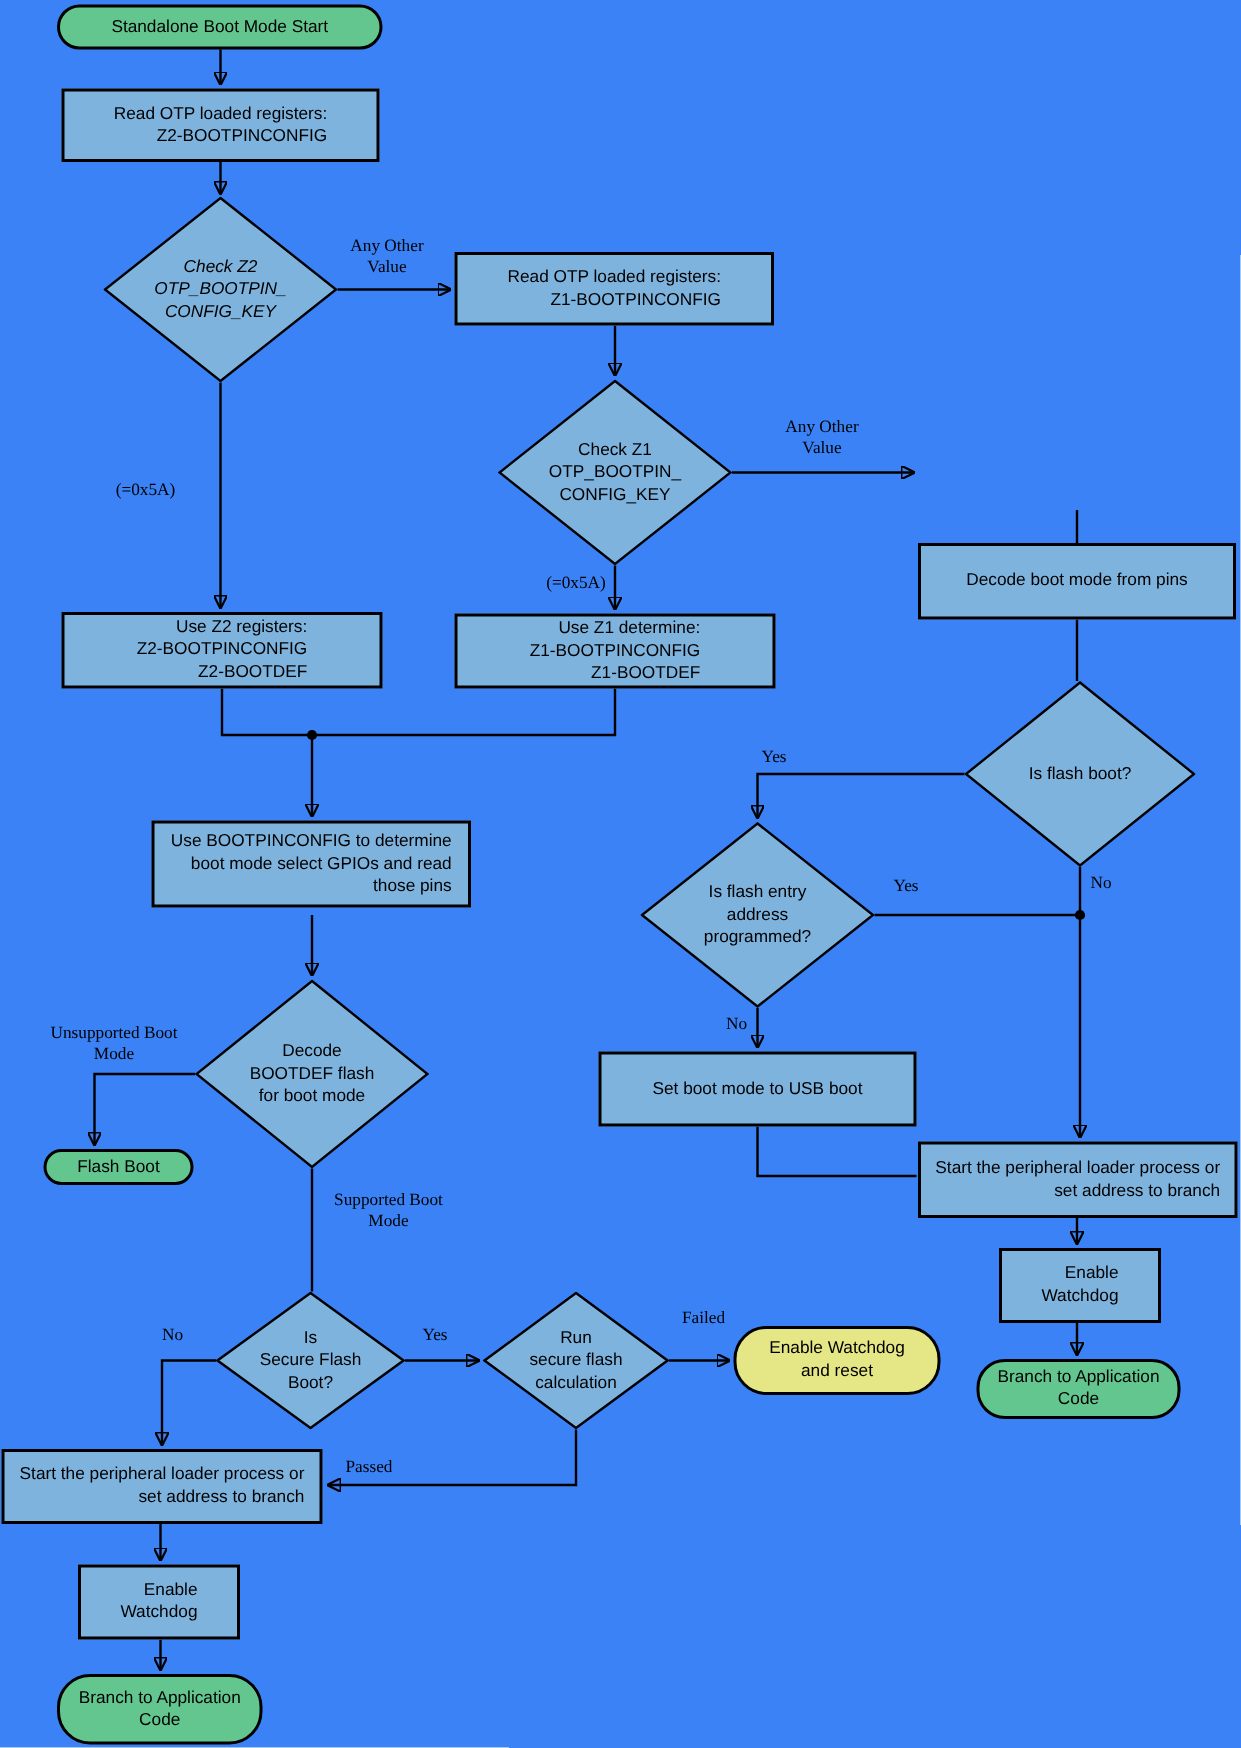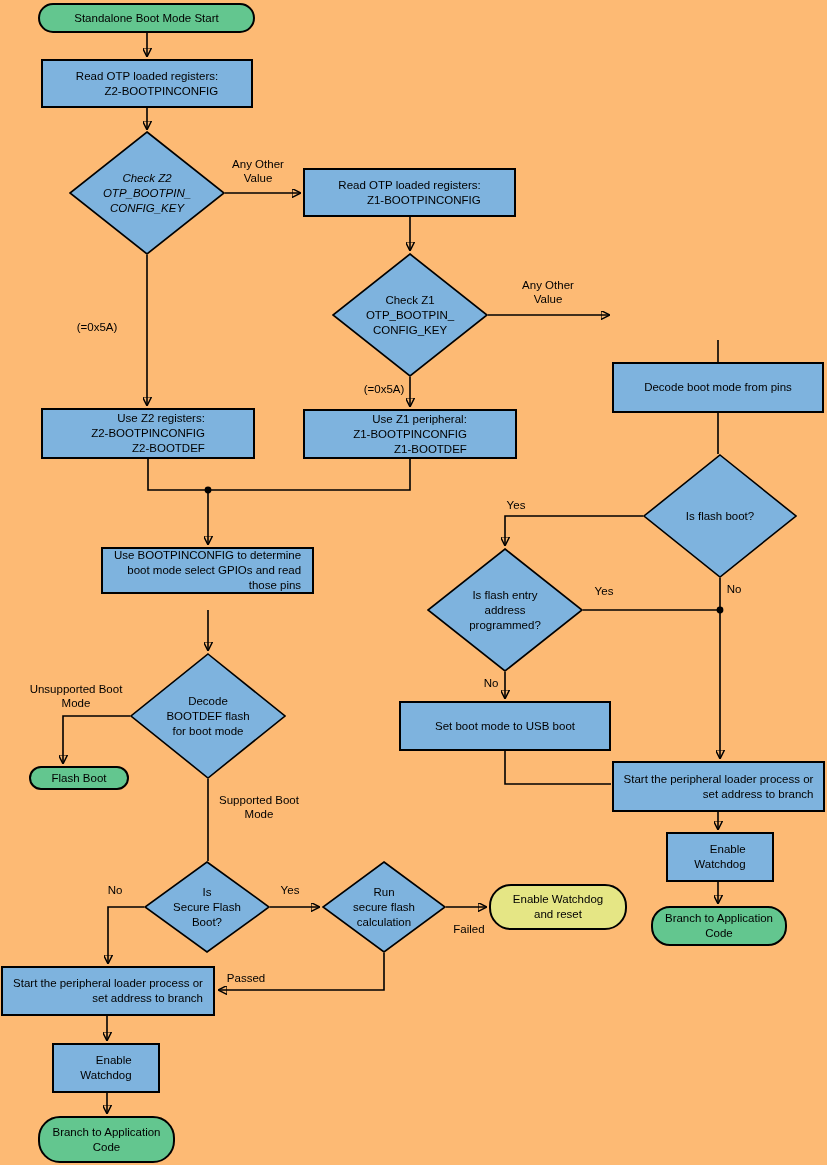--- a/index.html
+++ b/index.html
@@ -1,32 +1,32 @@
 <!DOCTYPE html>
 <html><head>
 <meta charset="utf-8">
 <style>
   html,body{margin:0;padding:0;background:#ffffff;}
   #canvas{
-    position:relative;width:827px;height:1165px;background:#fdba74;
+    position:relative;width:827px;height:1165px;background:#3b82f6;
     font-family:"Liberation Sans", sans-serif;color:#000;overflow:hidden;
   }
   #edges{position:absolute;left:0;top:0;width:827px;height:1165px;z-index:0;}
   #edges path, #edges polyline{fill:none;stroke:#000;stroke-width:1.6;}
   .node{position:absolute;z-index:2;display:flex;align-items:center;justify-content:center;
         text-align:center;font-size:11.5px;line-height:15px;white-space:pre-line;box-sizing:border-box;}
   .process{background:#7EB3DE;border:2px solid #000;text-align:right;}
   .terminal-green{background:#63C68F;border:2px solid #000;border-radius:18px;}
   .terminal-yellow{background:#E5E685;border:2px solid #000;border-radius:22px;}
   .diamond{background:transparent;border:none;padding:0;}
   .diamond svg{position:absolute;left:0;top:0;width:100%;height:100%;}
   .diamond polygon{fill:#7EB3DE;stroke:#000;stroke-width:1.6;}
   .dtext{position:relative;z-index:1;text-align:center;white-space:pre-line;}
   .edge-label{position:absolute;z-index:3;transform:translateX(-50%);text-align:center;
-              font-size:11.5px;line-height:14px;white-space:pre-line;color:#000;}
+              font-size:11.5px;line-height:14px;white-space:pre-line;color:#000;font-family:Liberation Serif, serif;}
 </style>
 </head>
 <body>
 
 <div id="canvas">
 
   <svg id="edges" xmlns="http://www.w3.org/2000/svg">
     <defs>
       <marker id="arr" viewBox="0 0 10 10" refX="9" refY="5" markerWidth="9" markerHeight="9" orient="auto" markerUnits="userSpaceOnUse">
         <path d="M0,0 L10,5 L0,10 z" fill="#000" stroke="none"></path>
@@ -108,25 +108,25 @@
 address
 programmed?</div>
   </div>
 
   <div class="node process" style="left:399px;top:701px;width:212px;height:50px;">Set boot mode to USB boot</div>
 
   <div class="node process" style="left:41px;top:408px;width:214px;height:51px;">Use Z2 registers:
 Z2-BOOTPINCONFIG
 Z2-BOOTDEF</div>
 
-  <div class="node process" style="left:303px;top:409px;width:214px;height:50px;">Use Z1 peripheral:
+  <div class="node process" style="left:303px;top:409px;width:214px;height:50px;">Use Z1 determine:
 Z1-BOOTPINCONFIG
 Z1-BOOTDEF</div>
 
-  <div class="node process" style="left:101px;top:547px;width:213px;height:47px;">Use BOOTPINCONFIG to determine
+  <div class="node process" style="left:101px;top:547px;width:213px;height:58px;">Use BOOTPINCONFIG to determine
 boot mode select GPIOs and read
 those pins</div>
 
   <div class="node diamond" style="left:130px;top:653px;width:156px;height:126px;">
     <svg viewBox="0 0 156 126" preserveAspectRatio="none">
       <polygon points="78,1 155,63 78,125 1,63"></polygon>
     </svg>
     <div class="dtext">Decode
 BOOTDEF flash
 for boot mode</div>
@@ -182,16 +182,16 @@
   <div class="edge-label" style="left:516px;top:498px;">Yes</div>
   <div class="edge-label" style="left:734px;top:582px;">No</div>
   <div class="edge-label" style="left:604px;top:584px;">Yes</div>
   <div class="edge-label" style="left:491px;top:676px;">No</div>
   <div class="edge-label" style="left:76px;top:682px;">Unsupported Boot
 Mode</div>
   <div class="edge-label" style="left:259px;top:793px;">Supported Boot
 Mode</div>
   <div class="edge-label" style="left:115px;top:883px;">No</div>
   <div class="edge-label" style="left:290px;top:883px;">Yes</div>
-  <div class="edge-label" style="left:469px;top:922px;">Failed</div>
+  <div class="edge-label" style="left:469px;top:872px;">Failed</div>
   <div class="edge-label" style="left:246px;top:971px;">Passed</div>
 
 </div>
 
 </body></html>

